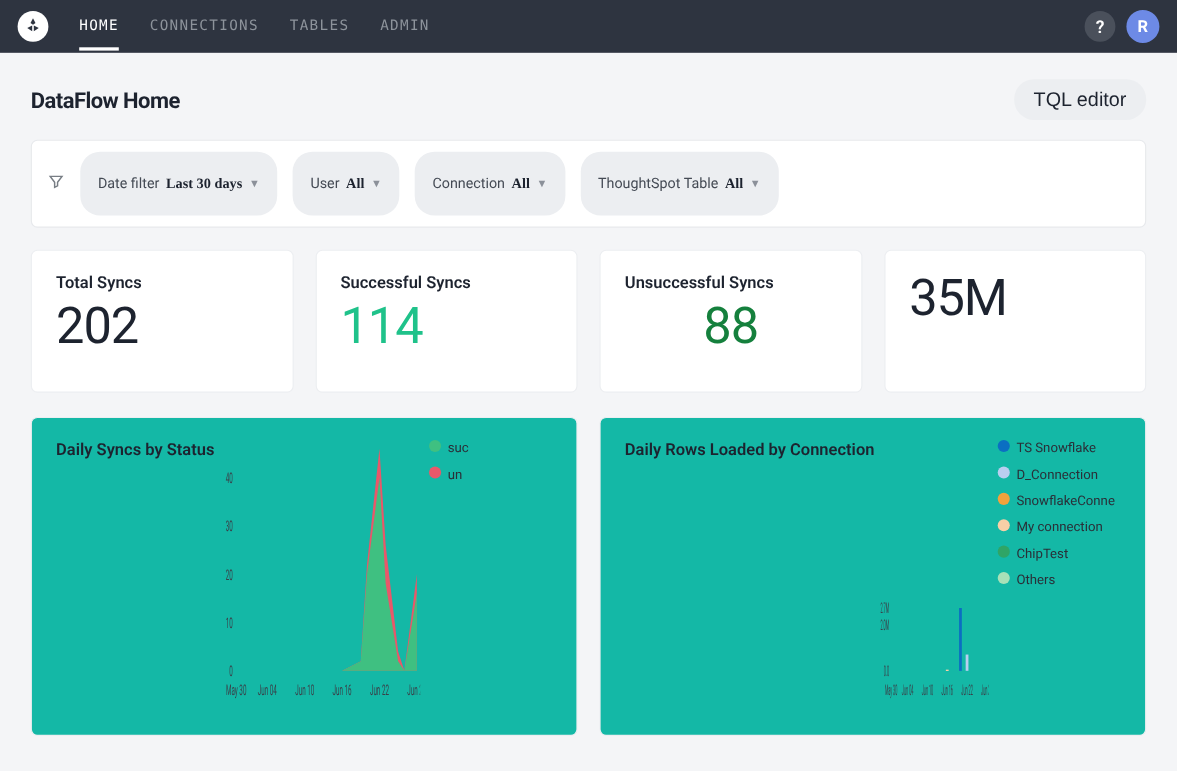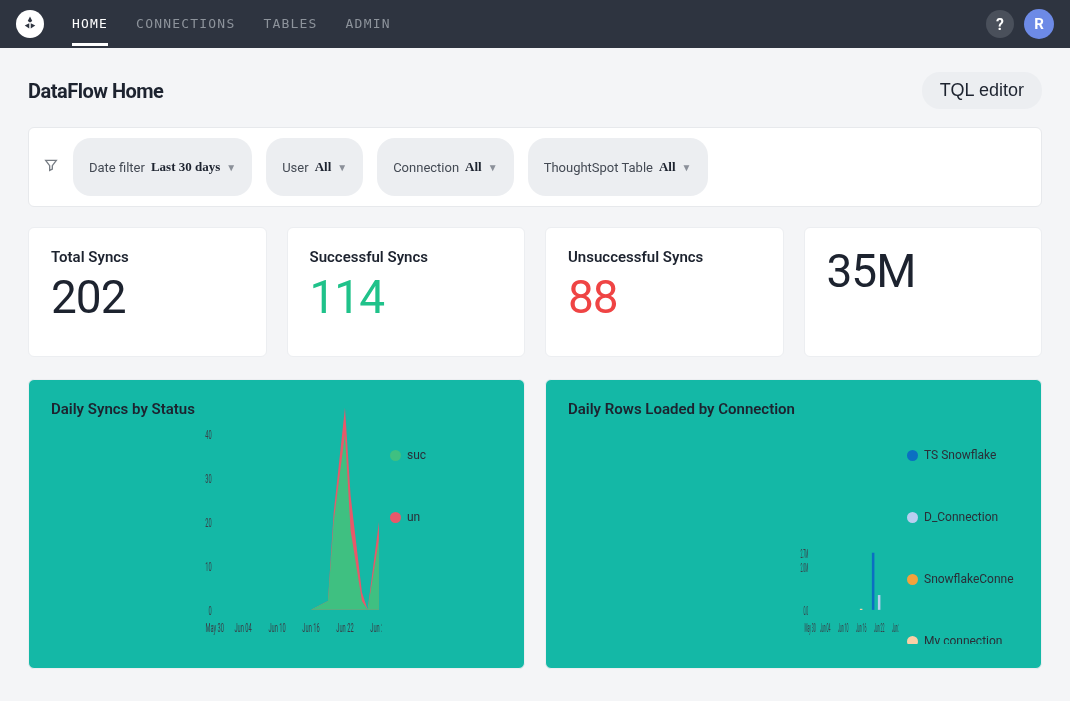--- a/index.html
+++ b/index.html
@@ -78,34 +78,34 @@
   
   .cards { display:grid; grid-template-columns:repeat(4,1fr); gap:20px; margin-bottom:22px; }
   .card {
     background:#fff; border:1px solid #eceef1; border-radius:6px;
     padding:20px 22px 24px 22px; min-height:130px;
   }
   .card-label { font-size:15px; font-weight:600; color:#1d232f; margin-bottom:8px; }
   .card-value { font-size:46px; font-weight:400; line-height:1; letter-spacing:-1px; }
   .v-default { color:#1d232f; }
   .v-green { color:#1fc28a; }
-  .v-red { color:#ef4444; }
+  .v-red { color:#15803d;text-align:center; }
   
   .charts { display:grid; grid-template-columns:1fr 1fr; gap:20px; }
   .chart-card {
     background:#14b8a6; border:1px solid #eceef1; border-radius:6px;
     padding:20px 22px 24px 22px; height:290px;
     display:flex; 
   }
   .chart-title { font-size:15px; font-weight:600; margin-bottom:14px; }
   .chart-body { flex:1; display:flex; }
   .plot-area { flex:1; position:relative; }
   .plot-svg { width:100%; height:100%; }
   .legend { width:120px; padding-left:8px; font-size:12px; color:#2a2f38; overflow:hidden; }
-  .legend-row { display:flex; align-items:center; gap:6px; margin-bottom:10px; white-space:nowrap;margin-top:48px; }
+  .legend-row { display:flex; align-items:flex-start; gap:6px; margin-bottom:10px; white-space:nowrap; }
   .legend-dot { width:11px; height:11px; border-radius:50%; flex-shrink:0; }
   .axis-text { font-size:11px; fill:#3a3f48; }
   .axis-text2 { font-size:11px; fill:#3a3f48; }
 </style>
 </head>
 <body>
 
 <div class="navbar">
   <div class="logo-circle">
     <svg viewBox="0 0 24 24">

